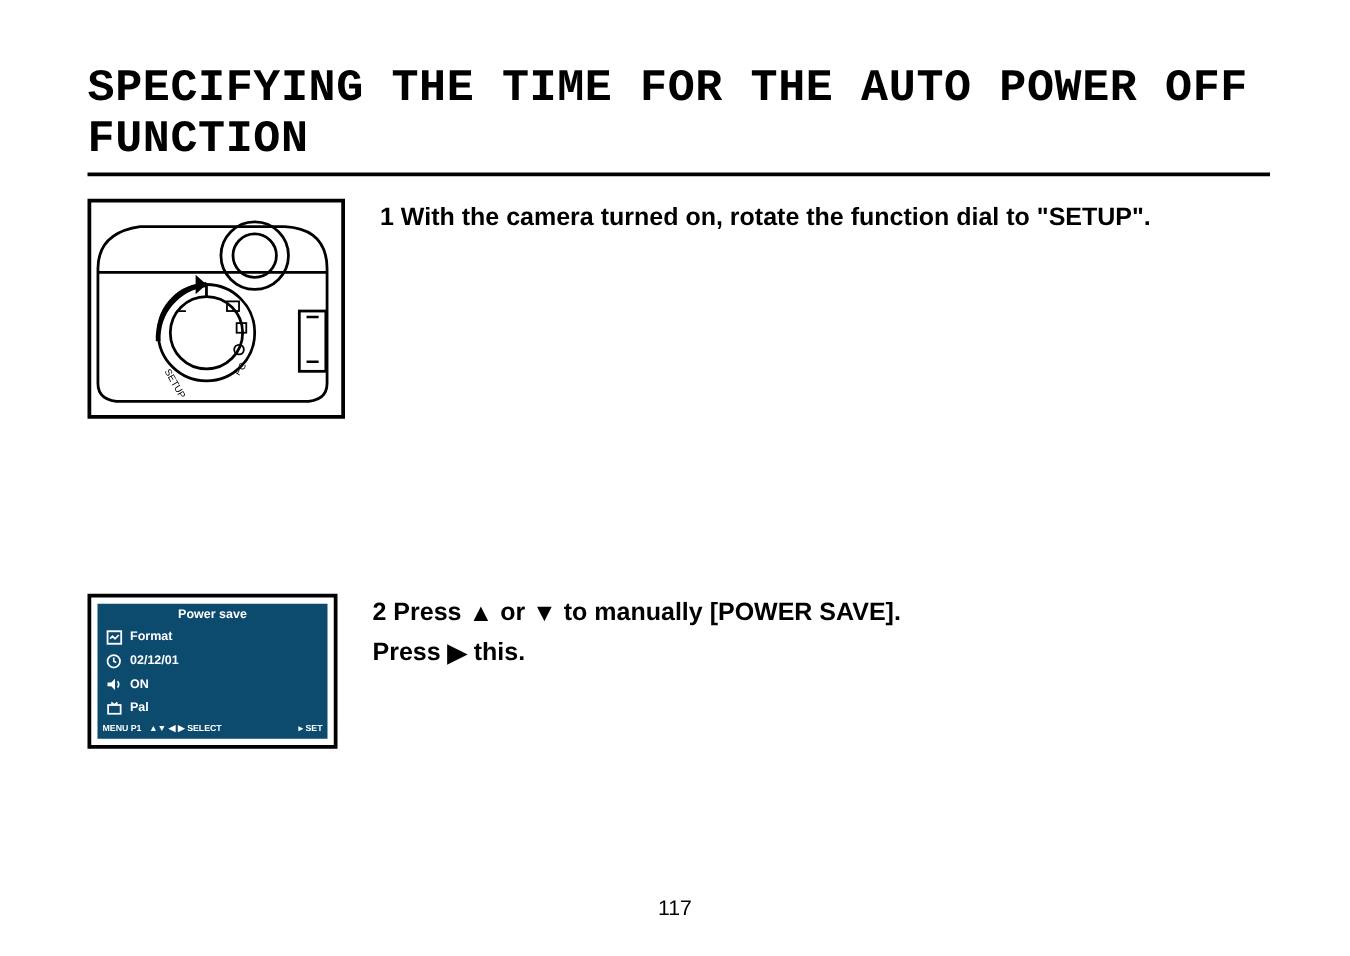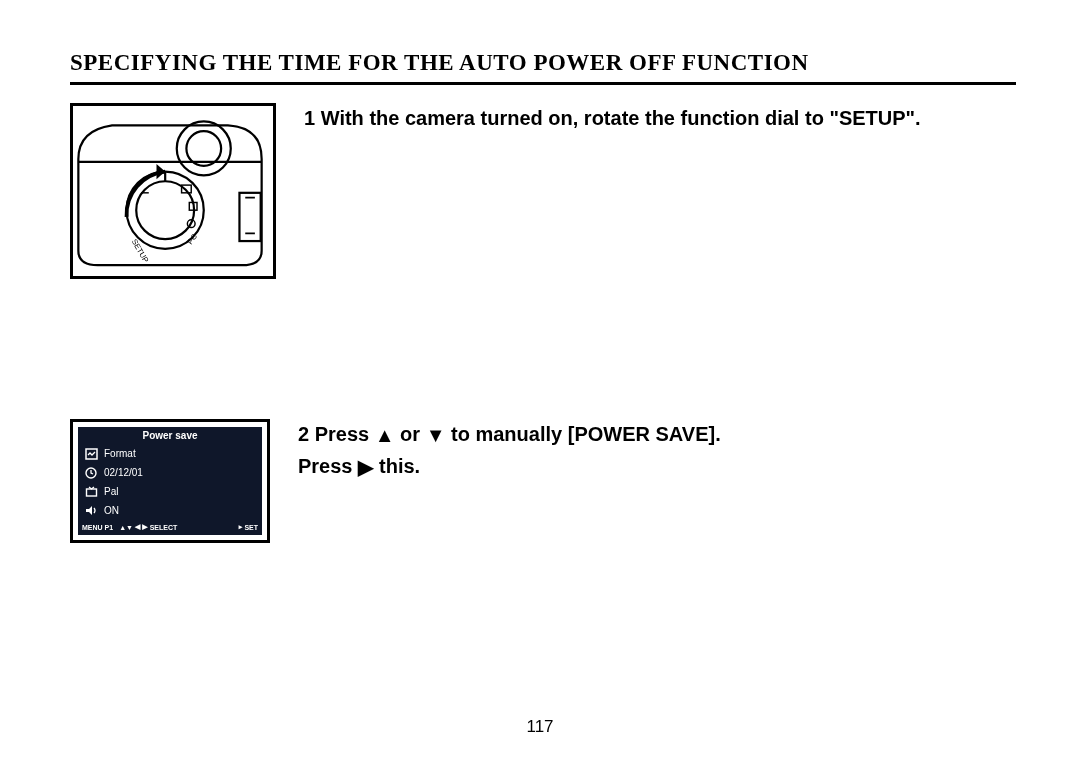--- a/index.html
+++ b/index.html
@@ -10,23 +10,23 @@
     color: #000;
   }
   .page {
     width: 1080px;
     height: 765px;
     position: relative;
     box-sizing: border-box;
     padding: 50px 64px 30px 70px;
   }
   .title {
-    font-family: Liberation Serif, serif;
-    font-weight: 700;
-    font-size: 23px;
+    font-family: Liberation Mono, monospace;
+    font-weight: 700;
+    font-size: 36px;
     letter-spacing: 0.5px;
     border-bottom: 3px solid #000;
     padding-bottom: 6px;
     margin-bottom: 14px;
   }
   .intro {
     font-size: 20px;
     line-height: 1.45;
     font-weight: 400;
     letter-spacing: 0.2px;
@@ -60,36 +60,36 @@
 
   
   .lcd-wrap {
     width: 200px;
     border: 3px solid #000;
     background: #fff;
     padding: 5px;
     box-sizing: border-box;
   }
   .lcd {
-    background: #0f172a;
+    background: #0c4a6e;
     color: #fff;
     font-family: Arial, sans-serif;
   }
   .lcd-head {
     text-align: center;
     font-size: 10px;
     font-weight: 700;
     padding: 3px 0 3px;
   }
   .lcd-row {
     display: flex;
     align-items: center;
     height: 19px;
     font-size: 10px;
-    font-weight: 400;
+    font-weight: 700;
     padding: 0 4px;
   }
   .lcd-row.sel { background: #6a6a6a; }
   .lcd-icon {
     width: 18px;
     display:flex;
     align-items:center;
     justify-content:center;
     font-size: 11px;
   }
@@ -188,37 +188,37 @@
                   <circle cx="6" cy="6" r="5" fill="none" stroke="#fff" stroke-width="1.4"></circle>
                   <path d="M6 3 v3 l2 1" stroke="#fff" stroke-width="1.3" fill="none"></path>
                 </svg>
             </span>
             <span class="lcd-label">02/12/01</span>
             <span class="lcd-arrow"></span>
           </div>
 
           <div class="lcd-row">
             <span class="lcd-icon">
+              <svg width="13" height="11" viewBox="0 0 13 11">
+                  <path d="M1 4 h3 l3 -3 v9 l-3 -3 h-3 z" fill="#fff"></path>
+                  <path d="M9 3 q2 2.5 0 5" fill="none" stroke="#fff" stroke-width="1.3"></path>
+                </svg>
+            </span>
+            <span class="lcd-label">ON</span>
+            <span class="lcd-arrow"></span>
+          </div>
+
+          <div class="lcd-row">
+            <span class="lcd-icon">
               <svg width="13" height="12" viewBox="0 0 13 12">
                   <rect x="1.5" y="3" width="10" height="7" fill="none" stroke="#fff" stroke-width="1.4"></rect>
                   <path d="M4 1 l2.5 2 l2.5 -2" fill="none" stroke="#fff" stroke-width="1.3"></path>
                 </svg>
             </span>
             <span class="lcd-label">Pal</span>
-            <span class="lcd-arrow"></span>
-          </div>
-
-          <div class="lcd-row">
-            <span class="lcd-icon">
-              <svg width="13" height="11" viewBox="0 0 13 11">
-                  <path d="M1 4 h3 l3 -3 v9 l-3 -3 h-3 z" fill="#fff"></path>
-                  <path d="M9 3 q2 2.5 0 5" fill="none" stroke="#fff" stroke-width="1.3"></path>
-                </svg>
-            </span>
-            <span class="lcd-label">ON</span>
             <span class="lcd-arrow"></span>
           </div>
 
           <div class="lcd-foot">
             <span>MENU P1</span>
             <span class="grp">
               <span>▲▼</span>
               <span>◀ ▶</span>
               <span>SELECT</span>
             </span>

